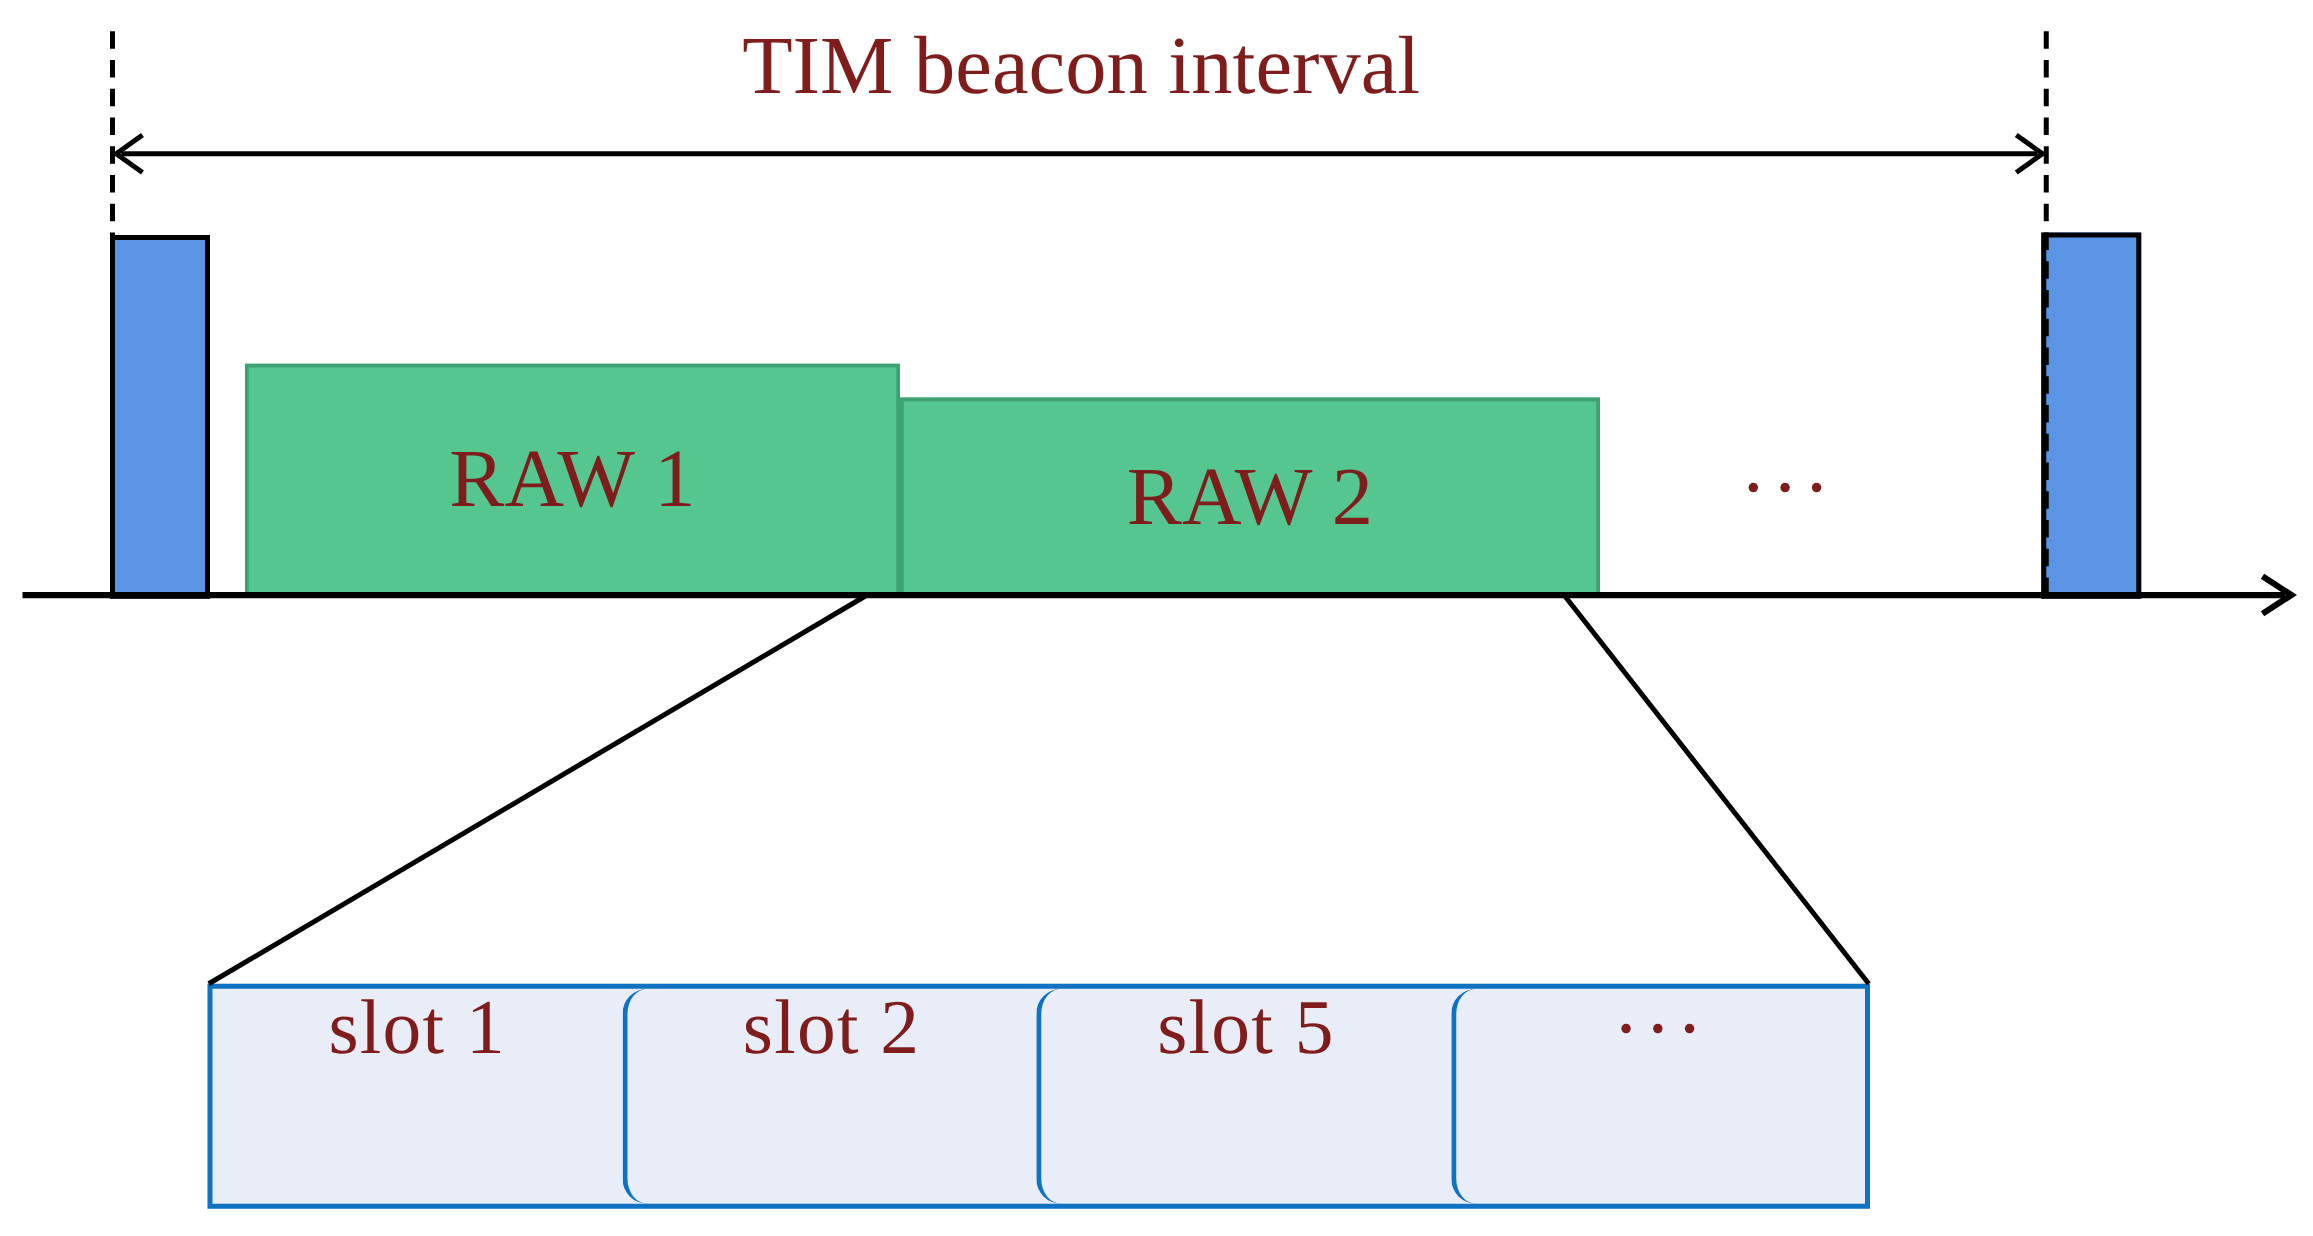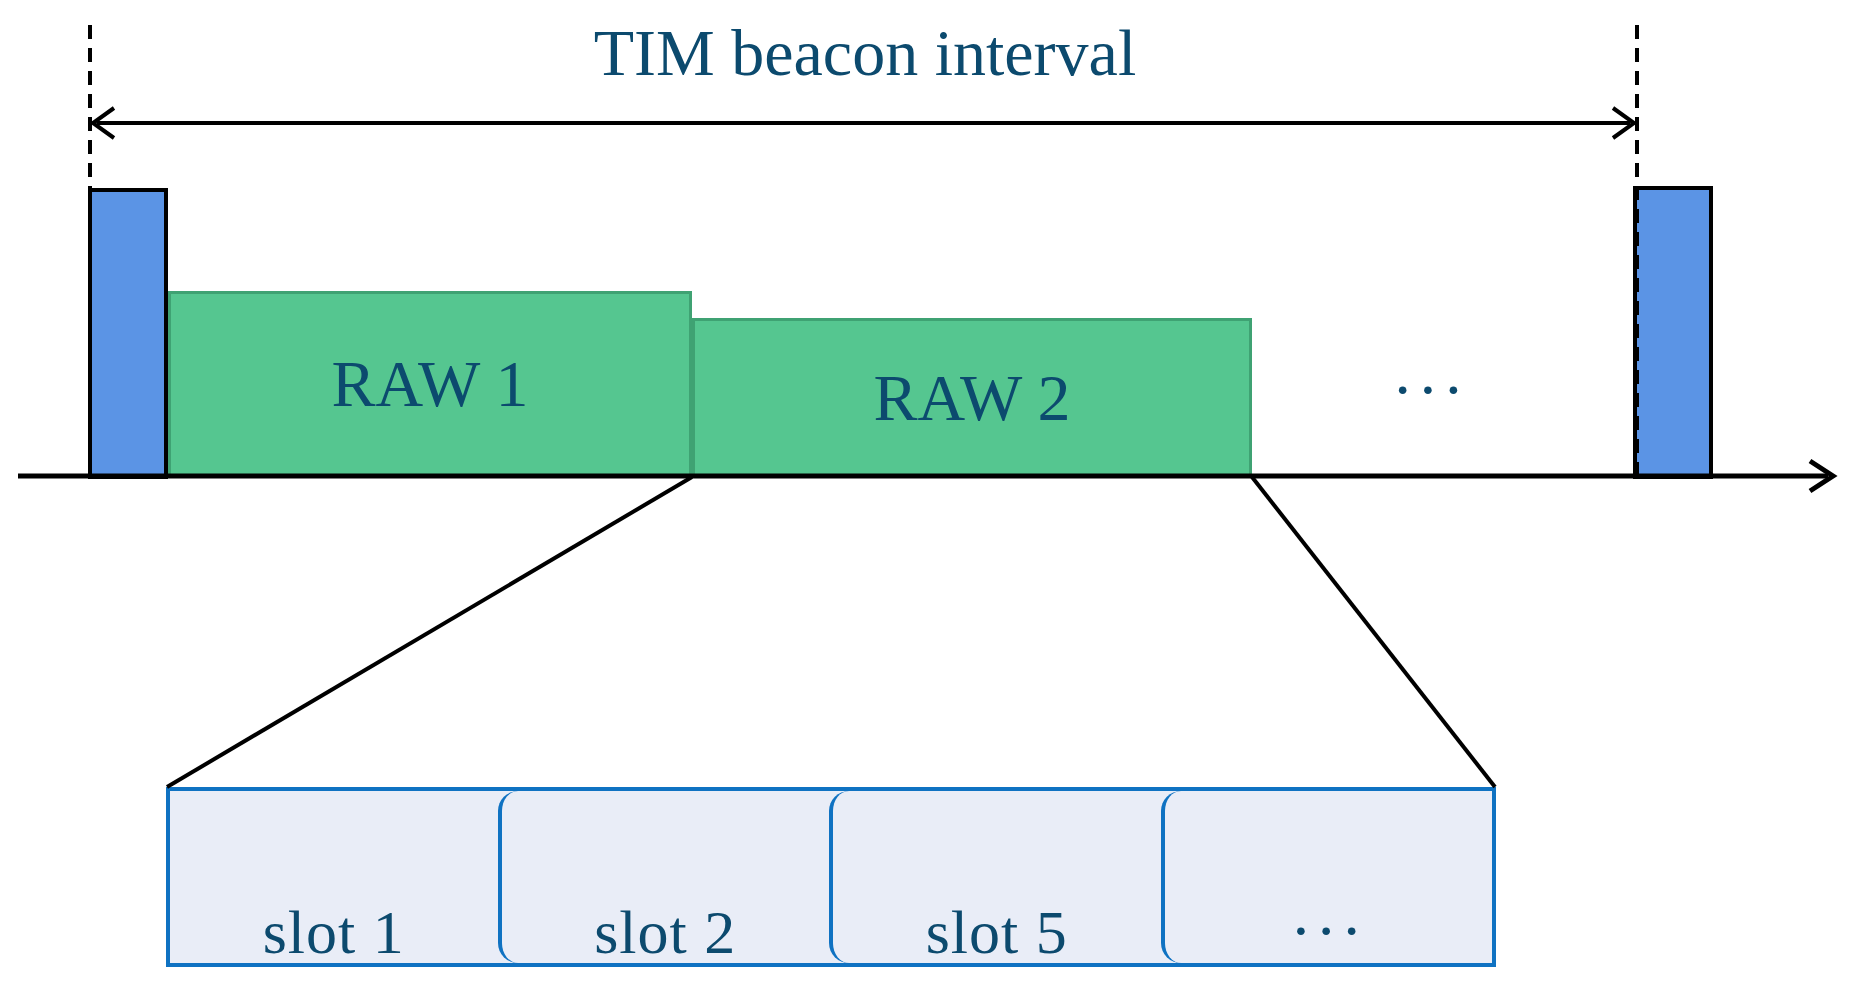--- a/index.html
+++ b/index.html
@@ -2,42 +2,42 @@
 <html><head>
 <meta charset="utf-8">
 <style>
   html,body{margin:0;padding:0;background:#ffffff;}
   #canvas{
     position:relative;
     width:1850px;
     height:989px;
     background:#ffffff;
     font-family:"Liberation Serif","DejaVu Serif",serif;
-    color:#0c4a6e;
+    color:#7f1d1d;
     overflow:hidden;
   }
   .abs{position:absolute;box-sizing:border-box;}
 
   
   #title{
     top:20px;left:0;width:1730px;
     text-align:center;
     font-size:66px;line-height:1;
     white-space:nowrap;
   }
 
   
   .beacon-bar{
     border:4px solid #000;
   }
   #beacon-left{left:88px;top:188px;width:80px;height:291px;}
   #beacon-right{left:1633px;top:186px;width:80px;height:293px;}
 
   
-  #raw-row{left:168px;top:291px;height:186px;display:flex;}
+  #raw-row{left:168px;top:291px;height:186px;display:flex;padding-left:28px;}
   .raw-box{
     box-sizing:border-box;
     border:3px solid #3FA273;
     display:flex;align-items:center;justify-content:center;
     font-size:66px;line-height:1;
   }
   #raw-1{width:524px;}
   #raw-2{width:560px;margin-top:27px;}
 
   
@@ -49,21 +49,21 @@
 
   
   #slot-row{
     left:166px;top:787px;width:1330px;height:180px;
     border:4px solid #0F72C2;
     display:flex;
   }
   .slot-cell{
     flex:1 1 0;
     box-sizing:border-box;
-    display:flex;align-items:flex-end;justify-content:center;
+    display:flex;align-items:flex-start;justify-content:center;
     font-size:62px;line-height:1;
     letter-spacing:1px;
   }
   .slot-cell + .slot-cell{border-left:4px solid #0F72C2;border-radius:20px;}
   .slot-cell.ellipsis{font-size:64px;letter-spacing:4px;}
 
   
   #lines-svg{position:absolute;left:0;top:0;width:1850px;height:989px;pointer-events:none;}
 </style>
 </head>

